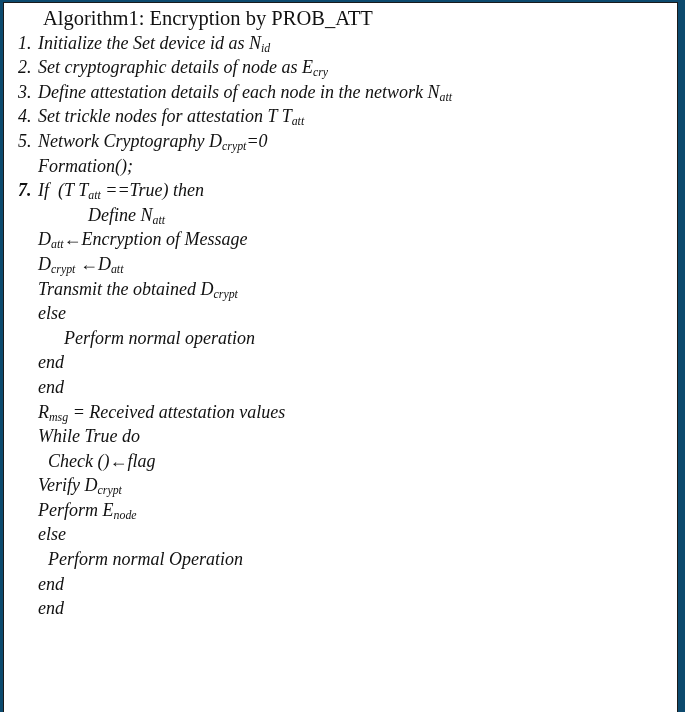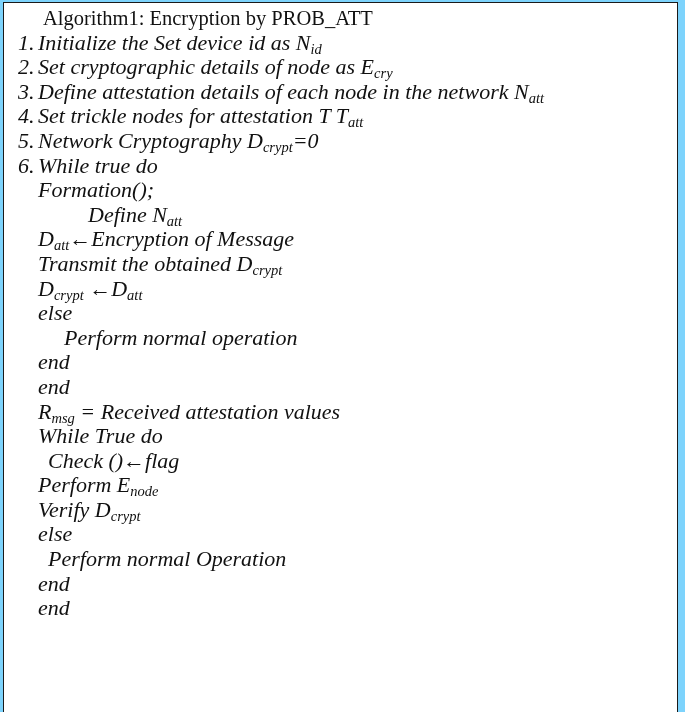--- a/index.html
+++ b/index.html
@@ -6,21 +6,21 @@
   html, body {
     margin: 0;
     padding: 0;
     background: #ffffff;
   }
   #algorithm-figure {
     position: relative;
     width: 685px;
     height: 712px;
     box-sizing: border-box;
-    background: #7dd3fc;
+    background: #0c4a6e;
     font-family: "Liberation Serif", "DejaVu Serif", serif;
     overflow: hidden;
   }
   .frame {
     position: absolute;
     left: 3px;
     top: 2px;
     width: 675px;
     height: 716px;
     box-sizing: border-box;
@@ -38,21 +38,21 @@
   .algo-title {
     font-style: normal;
     font-size: 20.5px;
     line-height: 24.6px;
     color: #111111;
     padding-left: 39px;
     white-space: pre;
   }
   .line {
     font-style: italic;
-    font-size: 22px;
+    font-size: 18px;
     line-height: 24.6px;
     color: #111111;
     white-space: pre;
     padding-left: 14px;
   }
   .line .num {
     display: inline-block;
     min-width: 20px;
     font-style: italic;
   }
@@ -78,35 +78,35 @@
 <div id="algorithm-figure">
   <div class="frame">
     <div class="lines">
       <div class="algo-title">Algorithm1: Encryption by PROB_ATT</div>
       <div id="line-container">
           <div class="line ind-0"><span class="num">1.</span><span>Initialize the Set device id as N</span><sub>id</sub></div>
           <div class="line ind-0"><span class="num">2.</span><span>Set cryptographic details of node as E</span><sub>cry</sub></div>
           <div class="line ind-0"><span class="num">3.</span><span>Define attestation details of each node in the network N</span><sub>att</sub></div>
           <div class="line ind-0"><span class="num">4.</span><span>Set trickle nodes for attestation T T</span><sub>att</sub></div>
           <div class="line ind-0"><span class="num">5.</span><span>Network Cryptography D</span><sub>crypt</sub><span>=0</span></div>
-          <div class="line ind-0"><span class="num">6.</span><span>While true do</span></div>
           <div class="line ind-1"><span>Formation();</span></div>
+          <div class="line ind-0 bold-num"><span class="num">7.</span><span>If  (T T</span><sub>att</sub><span> ==True) then</span></div>
           <div class="line ind-4"><span>Define N</span><sub>att</sub></div>
           <div class="line ind-1"><span>D</span><sub>att</sub><span>←Encryption of Message</span></div>
+          <div class="line ind-1"><span>D</span><sub>crypt</sub><span> ←D</span><sub>att</sub></div>
           <div class="line ind-1"><span>Transmit the obtained D</span><sub>crypt</sub></div>
-          <div class="line ind-1"><span>D</span><sub>crypt</sub><span> ←D</span><sub>att</sub></div>
           <div class="line ind-1"><span>else</span></div>
           <div class="line ind-3"><span>Perform normal operation</span></div>
           <div class="line ind-1"><span>end</span></div>
           <div class="line ind-1"><span>end</span></div>
           <div class="line ind-1"><span>R</span><sub>msg</sub><span> = Received attestation values</span></div>
           <div class="line ind-1"><span>While True do</span></div>
           <div class="line ind-2"><span>Check ()←flag</span></div>
+          <div class="line ind-1"><span>Verify D</span><sub>crypt</sub></div>
           <div class="line ind-1"><span>Perform E</span><sub>node</sub></div>
-          <div class="line ind-1"><span>Verify D</span><sub>crypt</sub></div>
           <div class="line ind-1"><span>else</span></div>
           <div class="line ind-2"><span>Perform normal Operation</span></div>
           <div class="line ind-1"><span>end</span></div>
           <div class="line ind-1"><span>end</span></div>
         </div>
     </div>
   </div>
 </div>
 
 </body></html>

